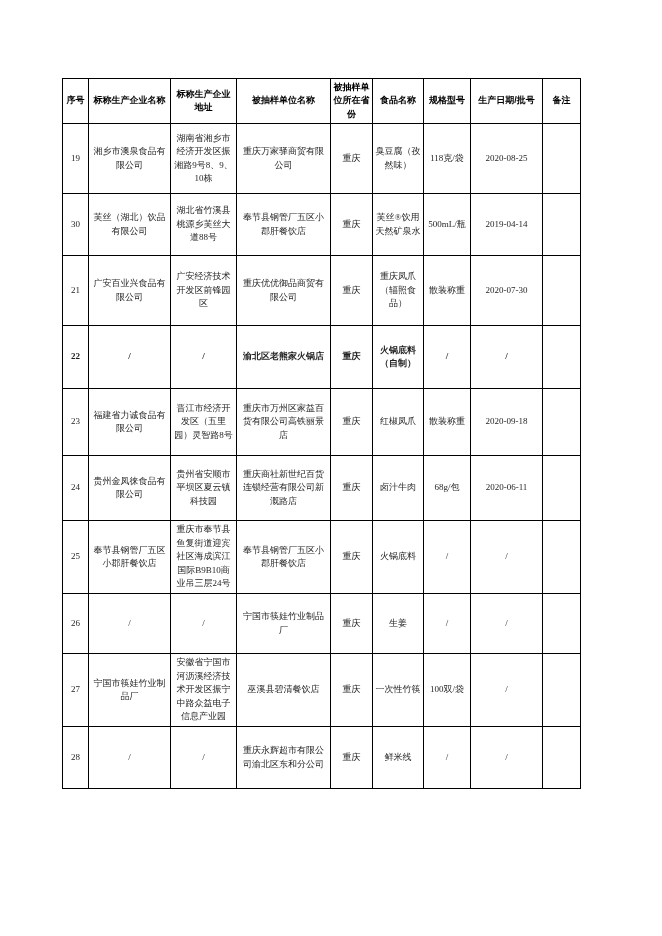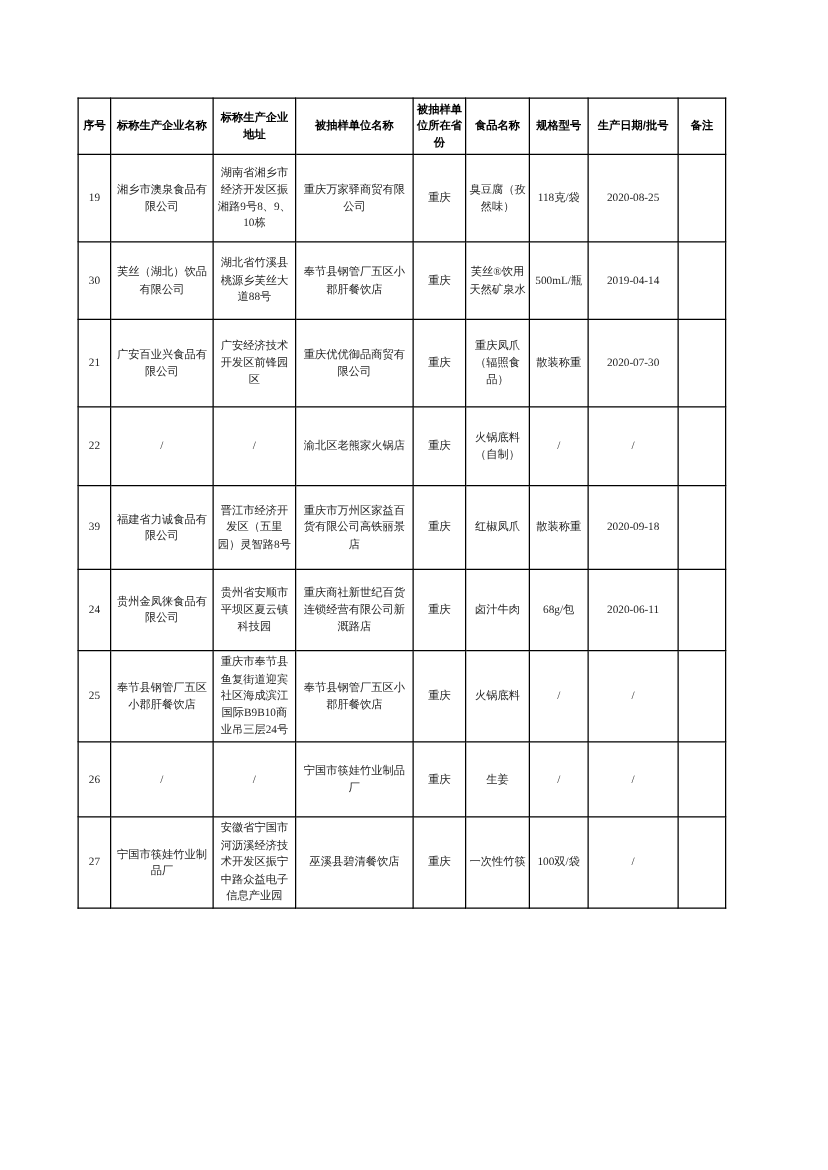--- a/index.html
+++ b/index.html
@@ -39,21 +39,21 @@
     font-weight: bold;
     color: #000000;
   }
   table.sampling-table td {
     font-family: "Liberation Serif", "DejaVu Serif", serif;
   }
   thead tr { height: 45px; }
   tbody tr:nth-child(1)  { height: 70px; }
   tbody tr:nth-child(2)  { height: 62px; }
   tbody tr:nth-child(3)  { height: 70px; }
-  tbody tr:nth-child(4)  { height: 63px; }
+  tbody tr:nth-child(4)  { height: 63px; font-weight: bold; }
   tbody tr:nth-child(5)  { height: 67px; }
   tbody tr:nth-child(6)  { height: 65px; }
   tbody tr:nth-child(7)  { height: 73px; }
   tbody tr:nth-child(8)  { height: 60px; }
   tbody tr:nth-child(9)  { height: 73px; }
   tbody tr:nth-child(10) { height: 62px; }
 </style>
 </head>
 <body>
 
@@ -122,21 +122,21 @@
           <td>/</td>
           <td>/</td>
           <td>渝北区老熊家火锅店</td>
           <td>重庆</td>
           <td>火锅底料（自制）</td>
           <td>/</td>
           <td>/</td>
           <td></td>
         </tr>
         <tr>
-          <td>39</td>
+          <td>23</td>
           <td>福建省力诚食品有限公司</td>
           <td>晋江市经济开发区（五里园）灵智路8号</td>
           <td>重庆市万州区家益百货有限公司高铁丽景店</td>
           <td>重庆</td>
           <td>红椒凤爪</td>
           <td>散装称重</td>
           <td>2020-09-18</td>
           <td></td>
         </tr>
         <tr>
@@ -173,18 +173,29 @@
           <td></td>
         </tr>
         <tr>
           <td>27</td>
           <td>宁国市筷娃竹业制品厂</td>
           <td>安徽省宁国市河沥溪经济技术开发区振宁中路众益电子信息产业园</td>
           <td>巫溪县碧清餐饮店</td>
           <td>重庆</td>
           <td>一次性竹筷</td>
           <td>100双/袋</td>
+          <td>/</td>
+          <td></td>
+        </tr>
+        <tr>
+          <td>28</td>
+          <td>/</td>
+          <td>/</td>
+          <td>重庆永辉超市有限公司渝北区东和分公司</td>
+          <td>重庆</td>
+          <td>鲜米线</td>
+          <td>/</td>
           <td>/</td>
           <td></td>
         </tr>
       </tbody>
   </table>
 </div>
 
 </body></html>

